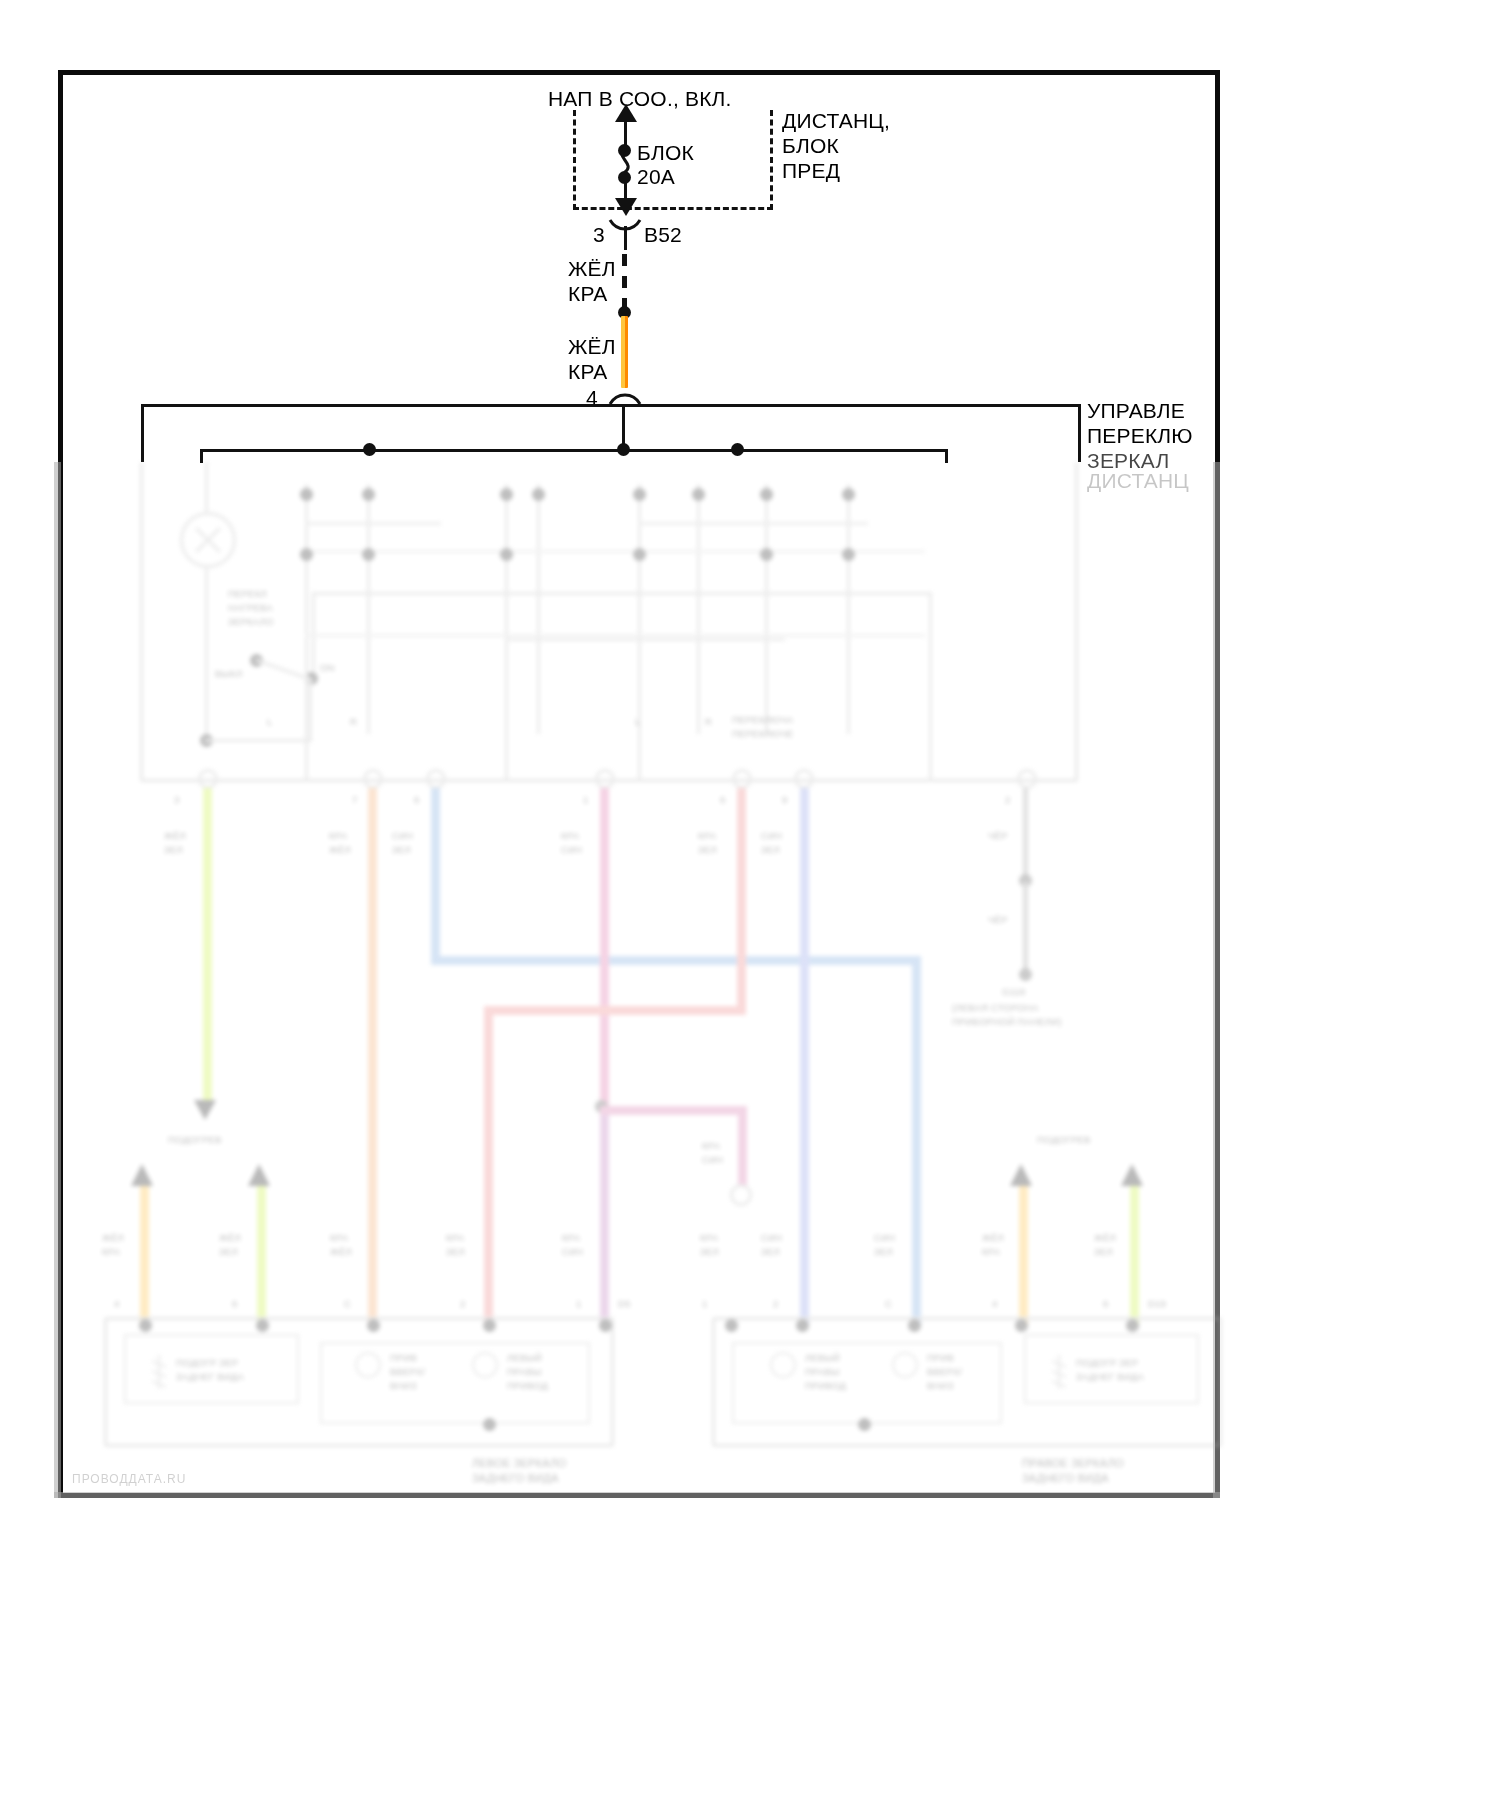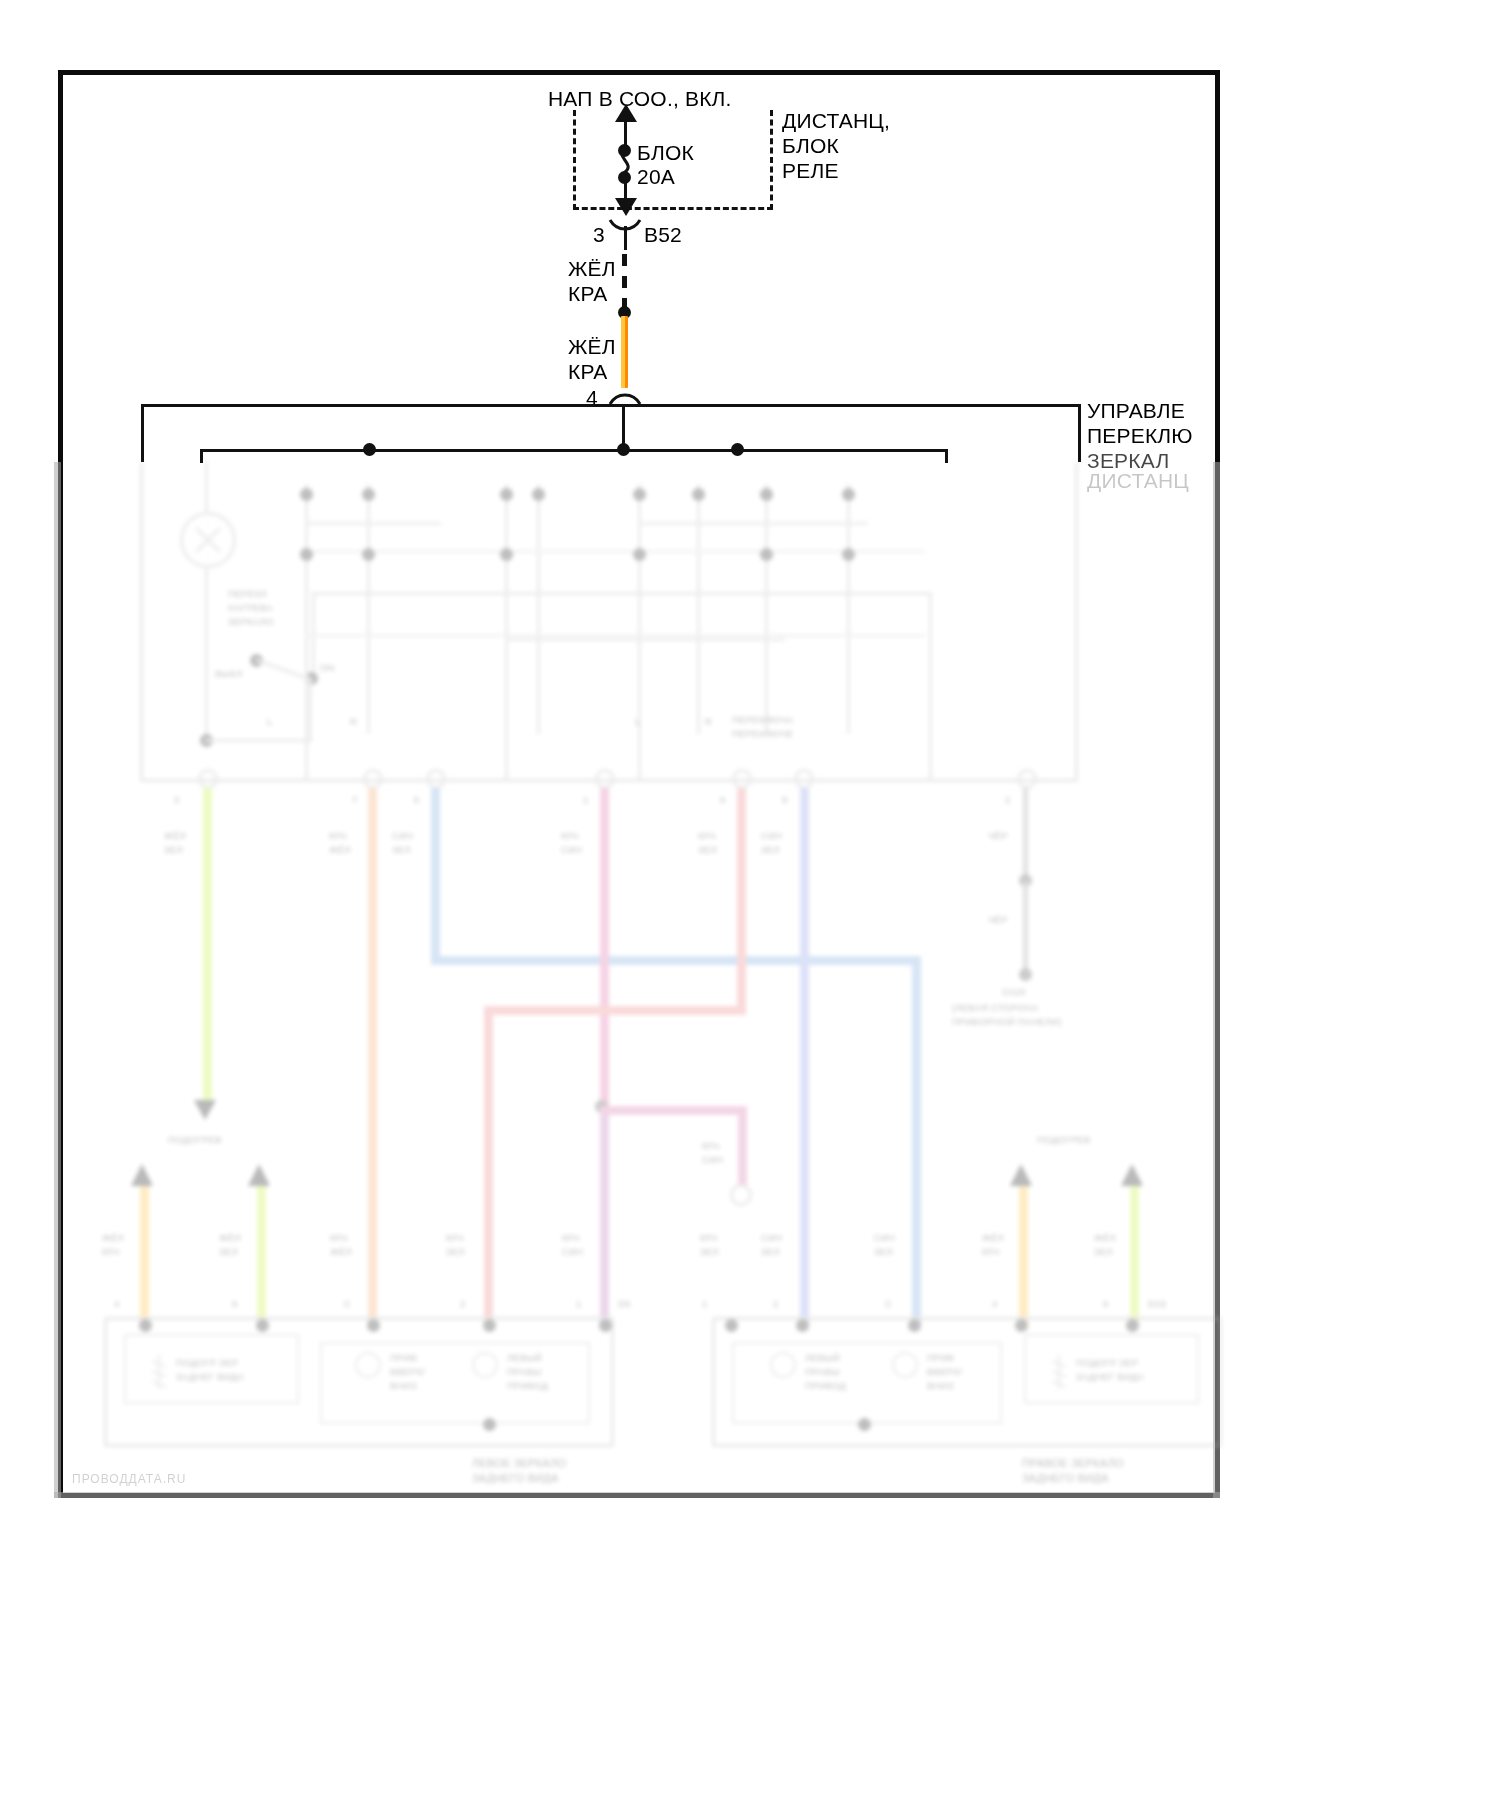--- a/index.html
+++ b/index.html
@@ -65,21 +65,21 @@
   </svg>
   <div class="dot" style="left:618px;top:171px;"></div>
   <div class="ln vl" style="left:624px;top:178px;height:33px;"></div>
   <div class="arrow-dn" style="left:615px;top:198px;"></div>
 
   <div class="txt ttl" style="left:637px;top:140px;">БЛОК</div>
   <div class="txt ttl" style="left:637px;top:164px;">20A</div>
 
   <div class="txt ttl" style="left:782px;top:108px;">ДИСТАНЦ,</div>
   <div class="txt ttl" style="left:782px;top:133px;">БЛОК</div>
-  <div class="txt ttl" style="left:782px;top:158px;">РЕЛЕ</div>
+  <div class="txt ttl" style="left:782px;top:158px;">ПРЕД</div>
 
   <svg style="position:absolute;left:608px;top:218px;width:34px;height:18px;">
     <path d="M2 2 C 9 14, 25 14, 32 2" stroke="#111" stroke-width="3" fill="none"></path>
   </svg>
   <div class="ln vl" style="left:624px;top:226px;height:24px;"></div>
   <div class="txt ttl" style="left:593px;top:222px;">3</div>
   <div class="txt ttl" style="left:644px;top:222px;">B52</div>
 
   <div style="position:absolute;left:622px;top:254px;width:5px;height:56px;
        background:repeating-linear-gradient(#111 0 12px, transparent 12px 22px);"></div>

